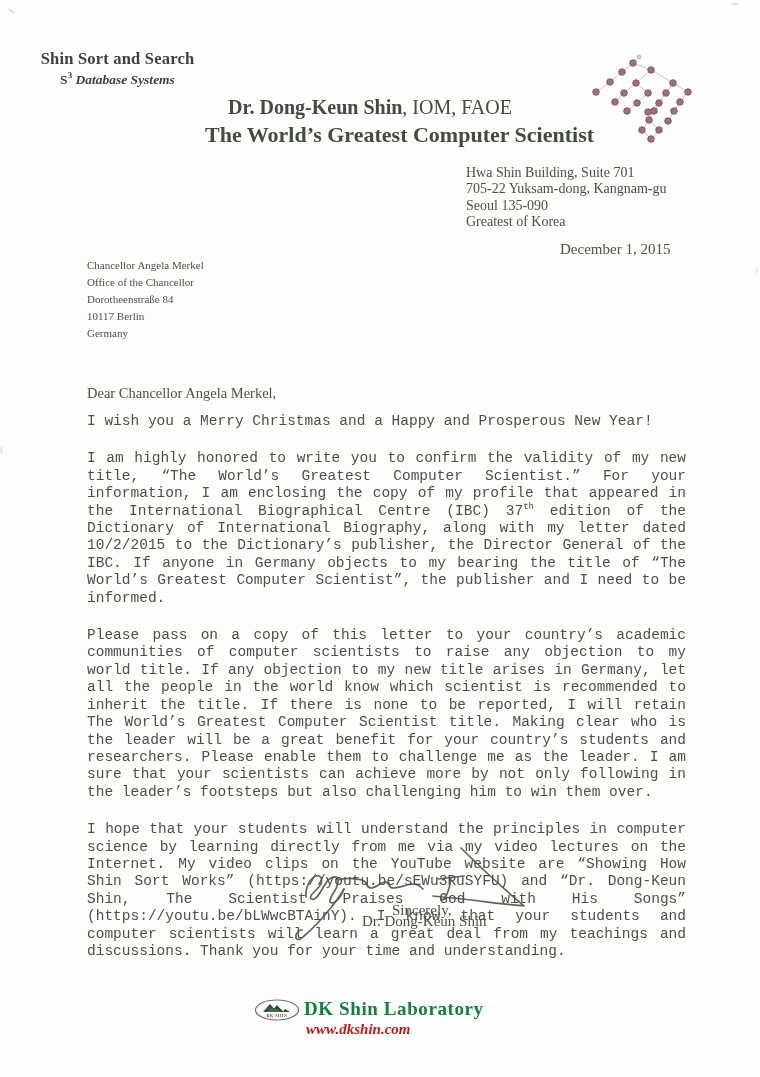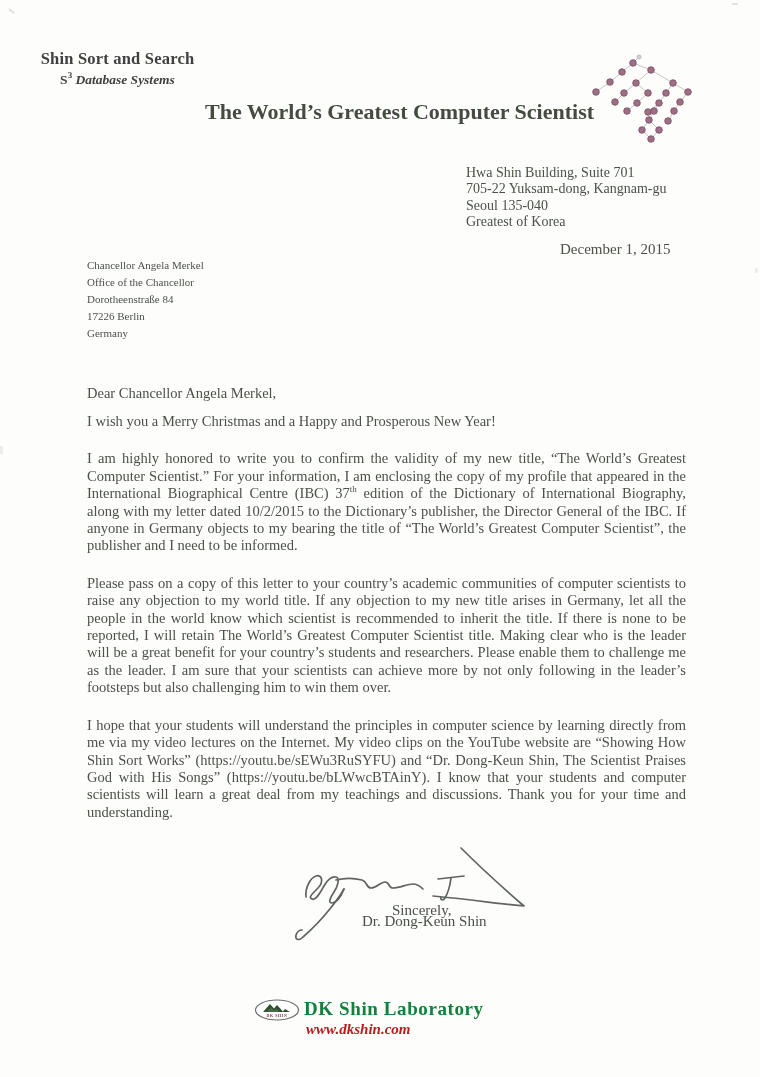--- a/index.html
+++ b/index.html
@@ -30,21 +30,21 @@
   
   .sender-address{left:466px;top:165px;font-size:14px;line-height:16.4px;}
   .date-line{left:560px;top:241px;font-size:15px;}
 
   
   .recipient{left:87px;top:257px;font-size:11px;line-height:17px;}
   .salutation{left:87px;top:385px;font-size:14.5px;}
 
   
   .letter-body{left:87px;top:413px;width:599px;font-size:14.5px;line-height:17.4px;text-align:justify;text-align-last:left;}
-  .letter-body p{margin:0 0 20px 0;}
+  .letter-body p{margin:0 0 20px 0;font-family:Liberation Mono, monospace;}
   .letter-body sup{font-size:9px;line-height:0;}
 
   
   .valediction{left:392px;top:860px;font-size:15px;margin-top:42px;}
   .signer-name{left:362px;top:913px;font-size:15px;}
 
   
   .footer-company{left:304px;top:998px;font-size:19px;font-weight:bold;letter-spacing:.6px;color:#15803d;font-family:"Liberation Serif",serif;white-space:nowrap;}
   .footer-site{left:306px;top:1021px;font-size:15px;font-weight:bold;font-style:italic;color:#b91c1c;}
 
@@ -52,20 +52,21 @@
 </style>
 </head>
 <body>
 
 <div class="abs lh-left">
   <div class="lh-company">Shin Sort and Search</div>
   <div class="lh-tag"><span>S</span><sup>3</sup><span class="db"> Database Systems</span></div>
 </div>
 
 <div class="abs lh-center">
+  <div class="lh-name-line"><span class="lh-name">Dr. Dong-Keun Shin</span><span class="lh-name-suffix">, IOM, FAOE</span></div>
   <div class="lh-title">The World’s Greatest Computer Scientist</div>
 </div>
 
 <svg class="abs" style="left:586px;top:50px;" width="112" height="96" viewBox="0 0 112 96">
   <g stroke="#c6c6c6" stroke-width="1">
     <line x1="47" y1="13" x2="53" y2="7"></line>
     <line x1="47" y1="13" x2="36" y2="22"></line>
       <line x1="36" y1="22" x2="24" y2="32"></line>
       <line x1="24" y1="32" x2="10" y2="42"></line>
     <line x1="47" y1="13" x2="65" y2="20"></line>
@@ -115,31 +116,31 @@
       <circle cx="82" cy="71" r="3.3"></circle>
     <circle cx="56" cy="80" r="3.3"></circle>
       <circle cx="73" cy="80" r="3.3"></circle>
     <circle cx="65" cy="89" r="3.3"></circle>
   </g>
 </svg>
 
 <div class="abs sender-address">
   <div>Hwa Shin Building, Suite 701</div>
   <div>705-22 Yuksam-dong, Kangnam-gu</div>
-  <div>Seoul 135-040</div>
+  <div>Seoul 135-090</div>
   <div>Greatest of Korea</div>
 </div>
 
 <div class="abs date-line">December 1, 2015</div>
 
 <div class="abs recipient">
   <div>Chancellor Angela Merkel</div>
   <div>Office of the Chancellor</div>
   <div>Dorotheenstraße 84</div>
-  <div>17226 Berlin</div>
+  <div>10117 Berlin</div>
   <div>Germany</div>
 </div>
 
 <div class="abs salutation">Dear Chancellor Angela Merkel,</div>
 
 <div class="abs letter-body">
   <p>I wish you a Merry Christmas and a Happy and Prosperous New Year!</p>
   <p><span>I am highly honored to write you to confirm the validity of my new title, “The World’s Greatest Computer Scientist.” For your information, I am enclosing the copy of my profile that appeared in the International Biographical Centre (IBC) 37</span><sup>th</sup><span> edition of the Dictionary of International Biography, along with my letter dated 10/2/2015 to the Dictionary’s publisher, the Director General of the IBC. If anyone in Germany objects to my bearing the title of “The World’s Greatest Computer Scientist”, the publisher and I need to be informed.</span></p>
   <p>Please pass on a copy of this letter to your country’s academic communities of computer scientists to raise any objection to my world title. If any objection to my new title arises in Germany, let all the people in the world know which scientist is recommended to inherit the title. If there is none to be reported, I will retain The World’s Greatest Computer Scientist title. Making clear who is the leader will be a great benefit for your country’s students and researchers. Please enable them to challenge me as the leader. I am sure that your scientists can achieve more by not only following in the leader’s footsteps but also challenging him to win them over.</p>
   <p>I hope that your students will understand the principles in computer science by learning directly from me via my video lectures on the Internet. My video clips on the YouTube website are “Showing How Shin Sort Works” (https://youtu.be/sEWu3RuSYFU) and “Dr. Dong-Keun Shin, The Scientist Praises God with His Songs” (https://youtu.be/bLWwcBTAinY). I know that your students and computer scientists will learn a great deal from my teachings and discussions. Thank you for your time and understanding.</p>

